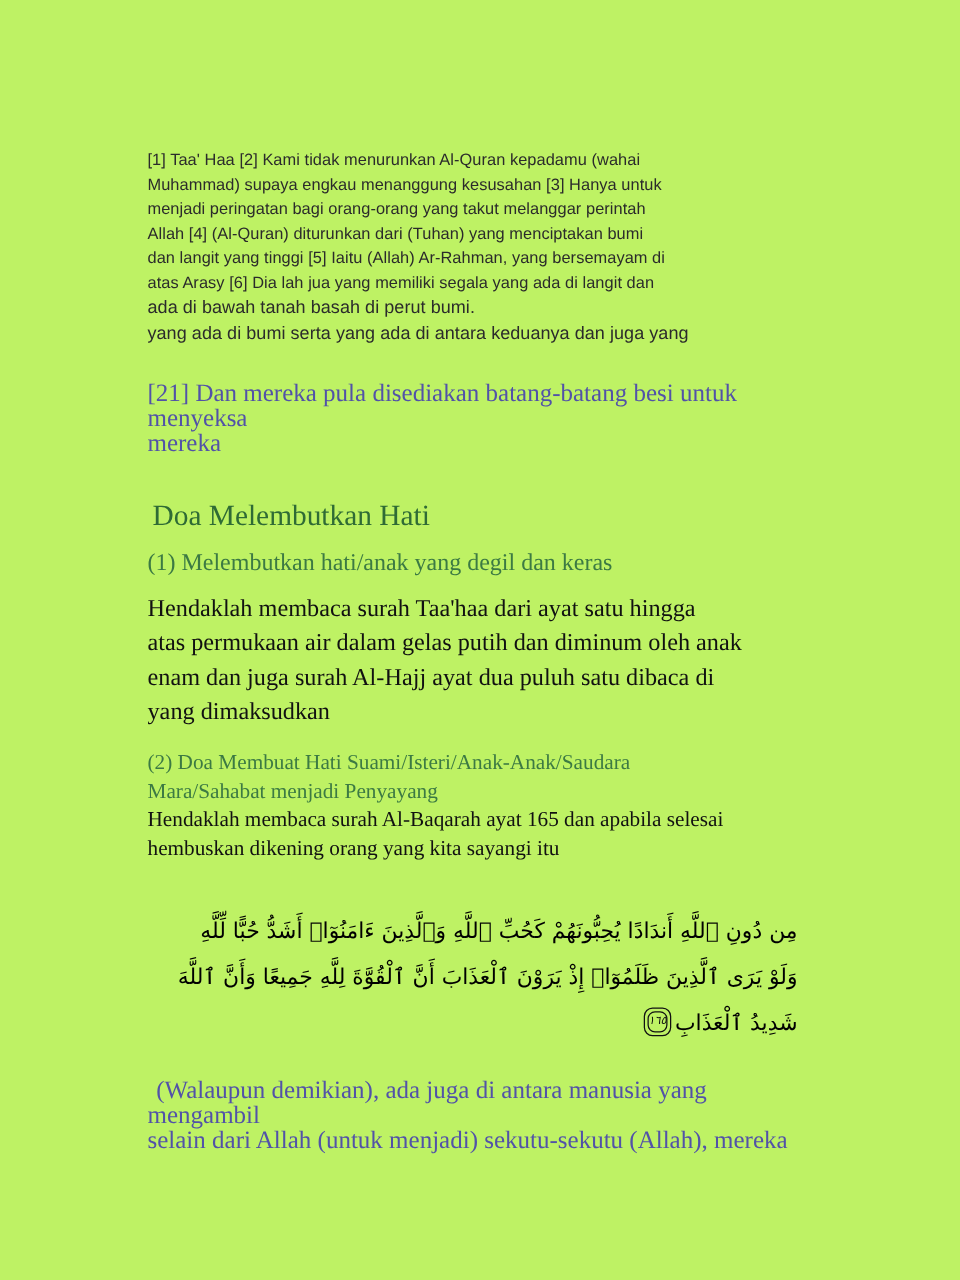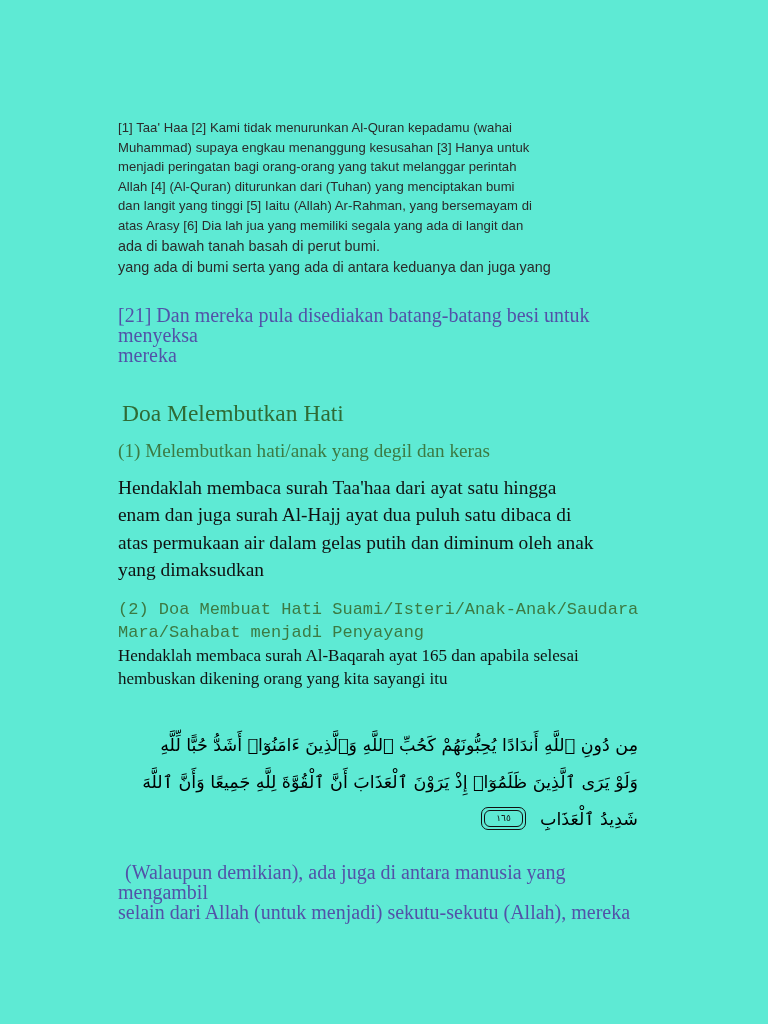--- a/index.html
+++ b/index.html
@@ -12,21 +12,21 @@
     height: 1024px;
     overflow: hidden;
     font-family: "Liberation Sans", sans-serif;
     -webkit-font-smoothing: antialiased;
   }
 
   .page {
     position: relative;
     width: 768px;
     height: 1024px;
-    background: #5eead4;
+    background: #bef264;
     box-sizing: border-box;
     padding: 118px 117px 0 118px;
   }
 
   .content {
     width: 532px;
   }
 
   
   .trans-sans {
@@ -71,21 +71,21 @@
   }
   .head-green-2 {
     font-family: "Liberation Serif", serif;
     color: #3c7a43;
     font-size: 19.2px;
     line-height: 25px;
     font-weight: normal;
     margin: 0;
   }
   .head-green-3 {
-    font-family: Liberation Mono, monospace;
+    font-family: Liberation Serif, serif;
     color: #3c7a43;
     font-size: 17px;
     line-height: 23px;
     font-weight: normal;
     margin: 0;
   }
 
   
   .body-serif {
     font-family: "Liberation Serif", serif;
@@ -119,24 +119,25 @@
     letter-spacing: 0.3px;
   }
   .arabic-line.l1 { padding-left: 118px; }
   .arabic-line.l2 { padding-left: 0px; }
   .arabic-line.l3 { padding-left: 0px; }
   .arabic-line.l4 { padding-left: 238px; }
 
   .ayah-mark {
     display: inline-block;
     position: relative;
-    width: 45px;
+    width: 22px;
     height: 23px;
     vertical-align: -5px;
-    margin: 0 14px;
+    margin: 0 3px;
+    font-style: italic;
   }
   .ayah-mark .ring {
     position: absolute;
     inset: 0;
     border: 1.6px solid #111;
     border-radius: 7px;
     transform: rotate(0deg);
   }
   .ayah-mark .ring2 {
     position: absolute;
@@ -187,22 +188,22 @@
     <h1 class="head-green-1">Doa Melembutkan Hati</h1>
 
     <div class="gap-c"></div>
 
     <h2 class="head-green-2">(1) Melembutkan hati/anak yang degil dan keras</h2>
 
     <div class="gap-d"></div>
 
     <div class="body-serif">
       <div>Hendaklah membaca surah Taa'haa dari ayat satu hingga</div>
+      <div>atas permukaan air dalam gelas putih dan diminum oleh anak</div>
       <div>enam dan juga surah Al-Hajj ayat dua puluh satu dibaca di</div>
-      <div>atas permukaan air dalam gelas putih dan diminum oleh anak</div>
       <div>yang dimaksudkan</div>
     </div>
 
     <div class="gap-e"></div>
 
     <div class="head-green-3">
       <div>(2) Doa Membuat Hati Suami/Isteri/Anak-Anak/Saudara</div>
       <div>Mara/Sahabat  menjadi Penyayang</div>
     </div>
 

